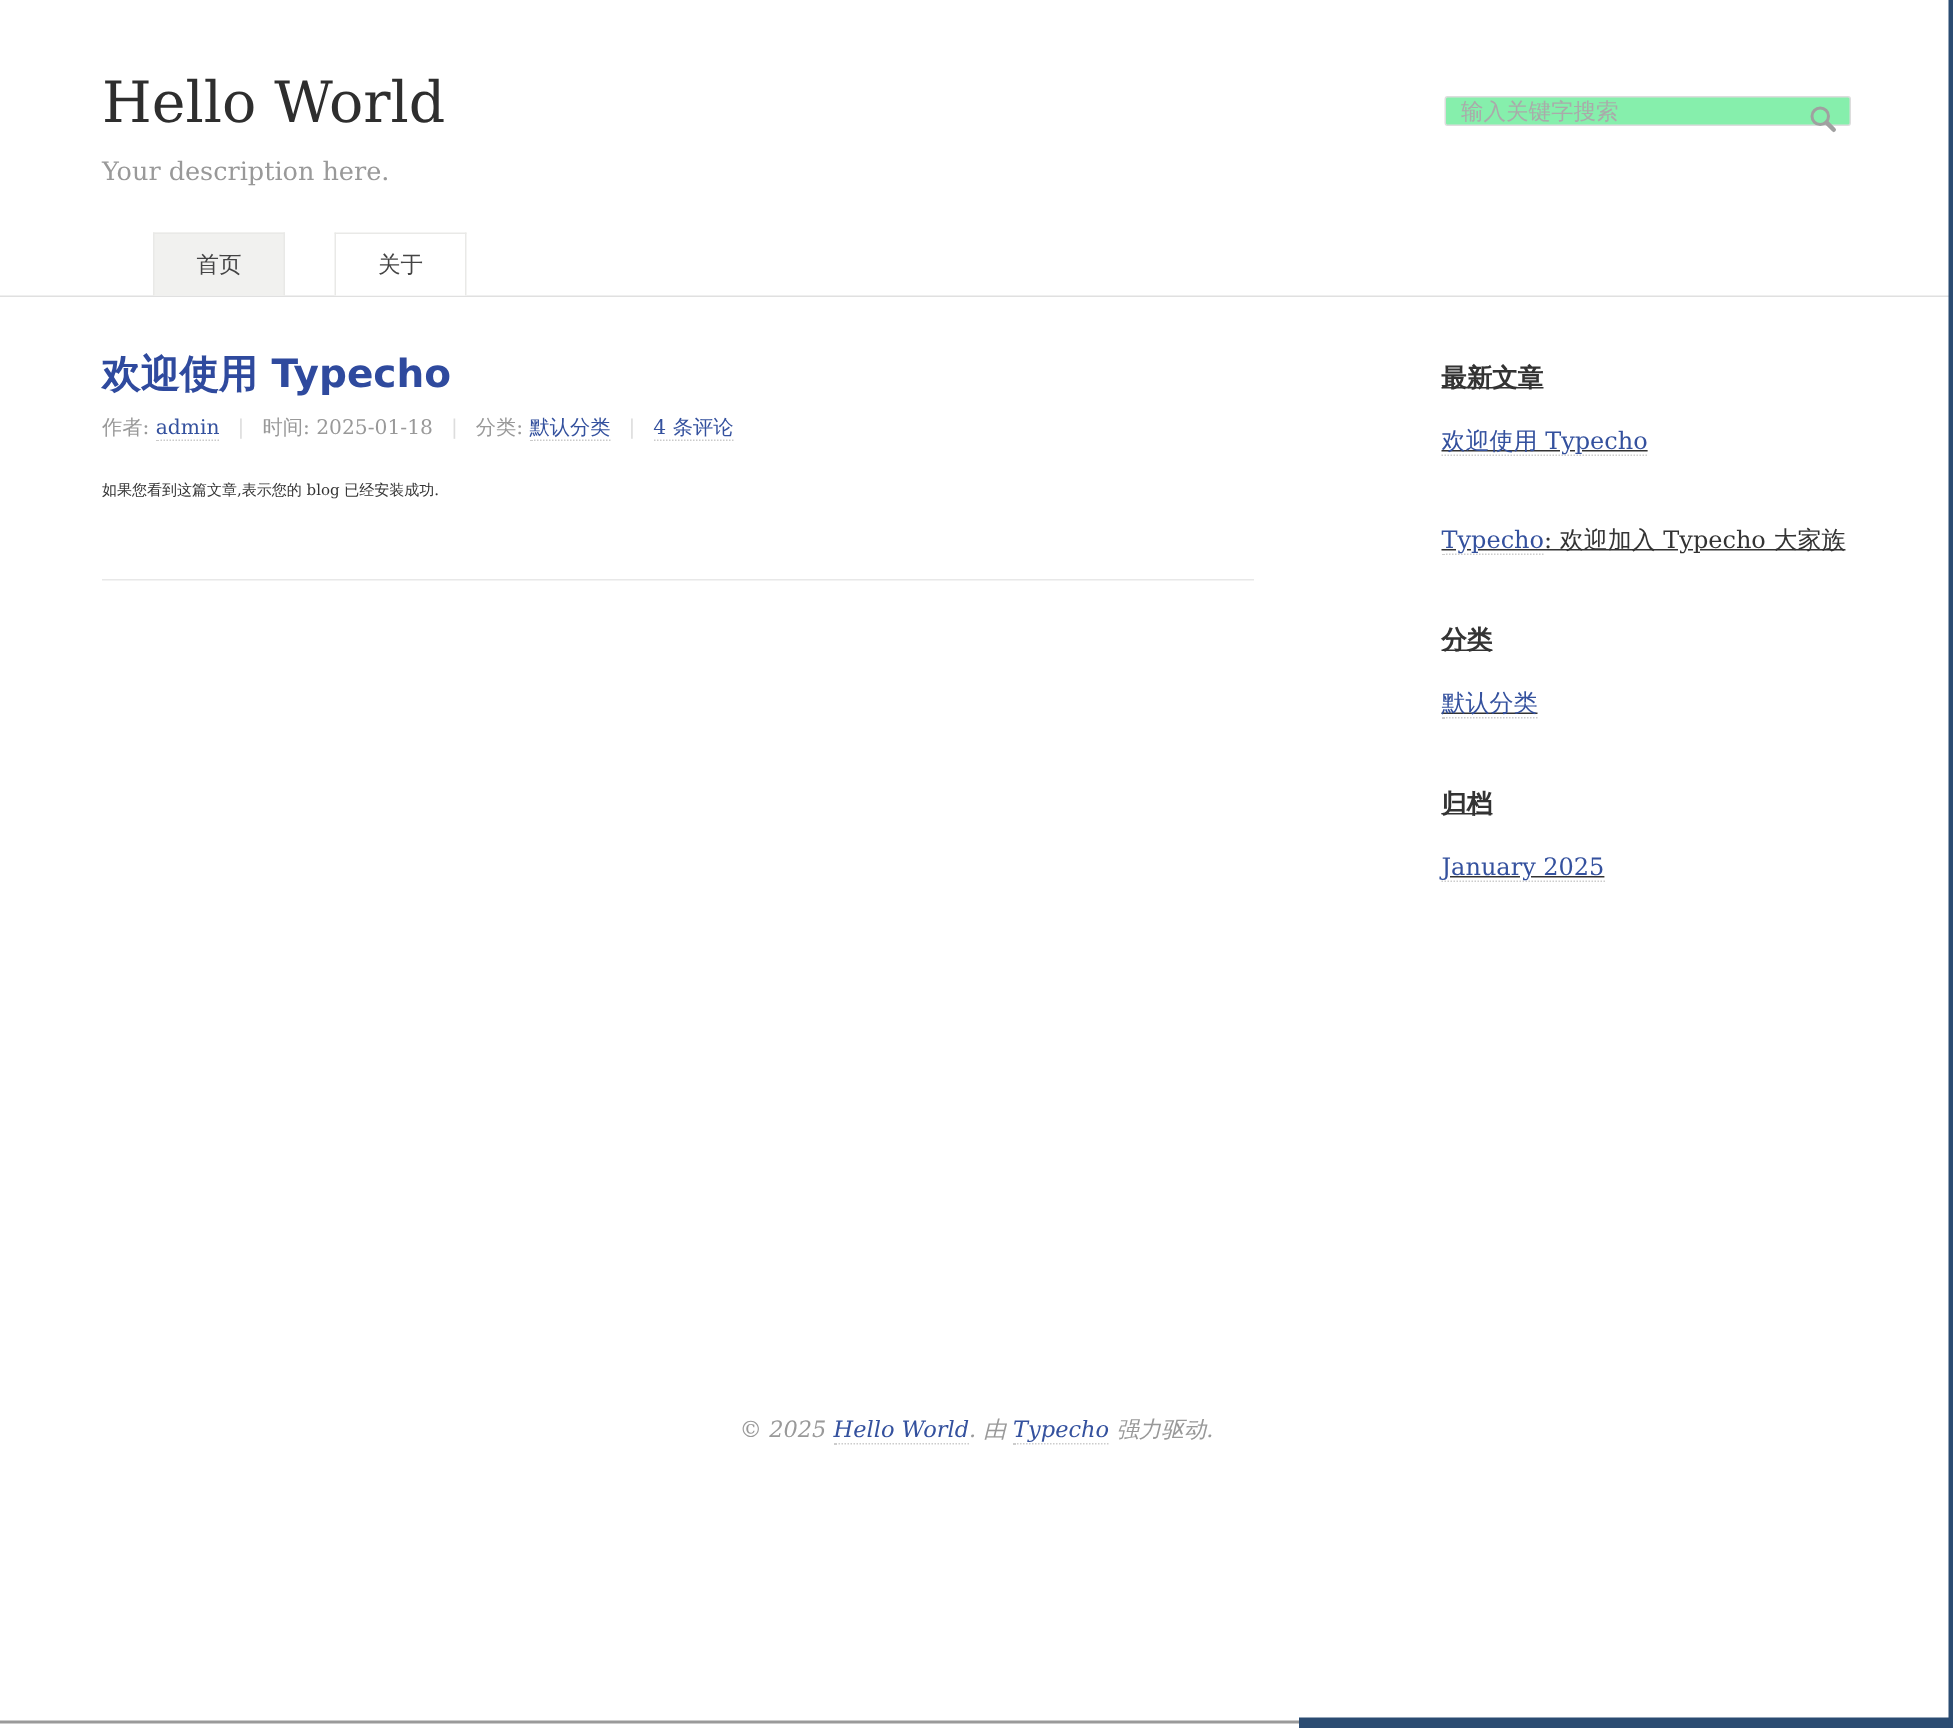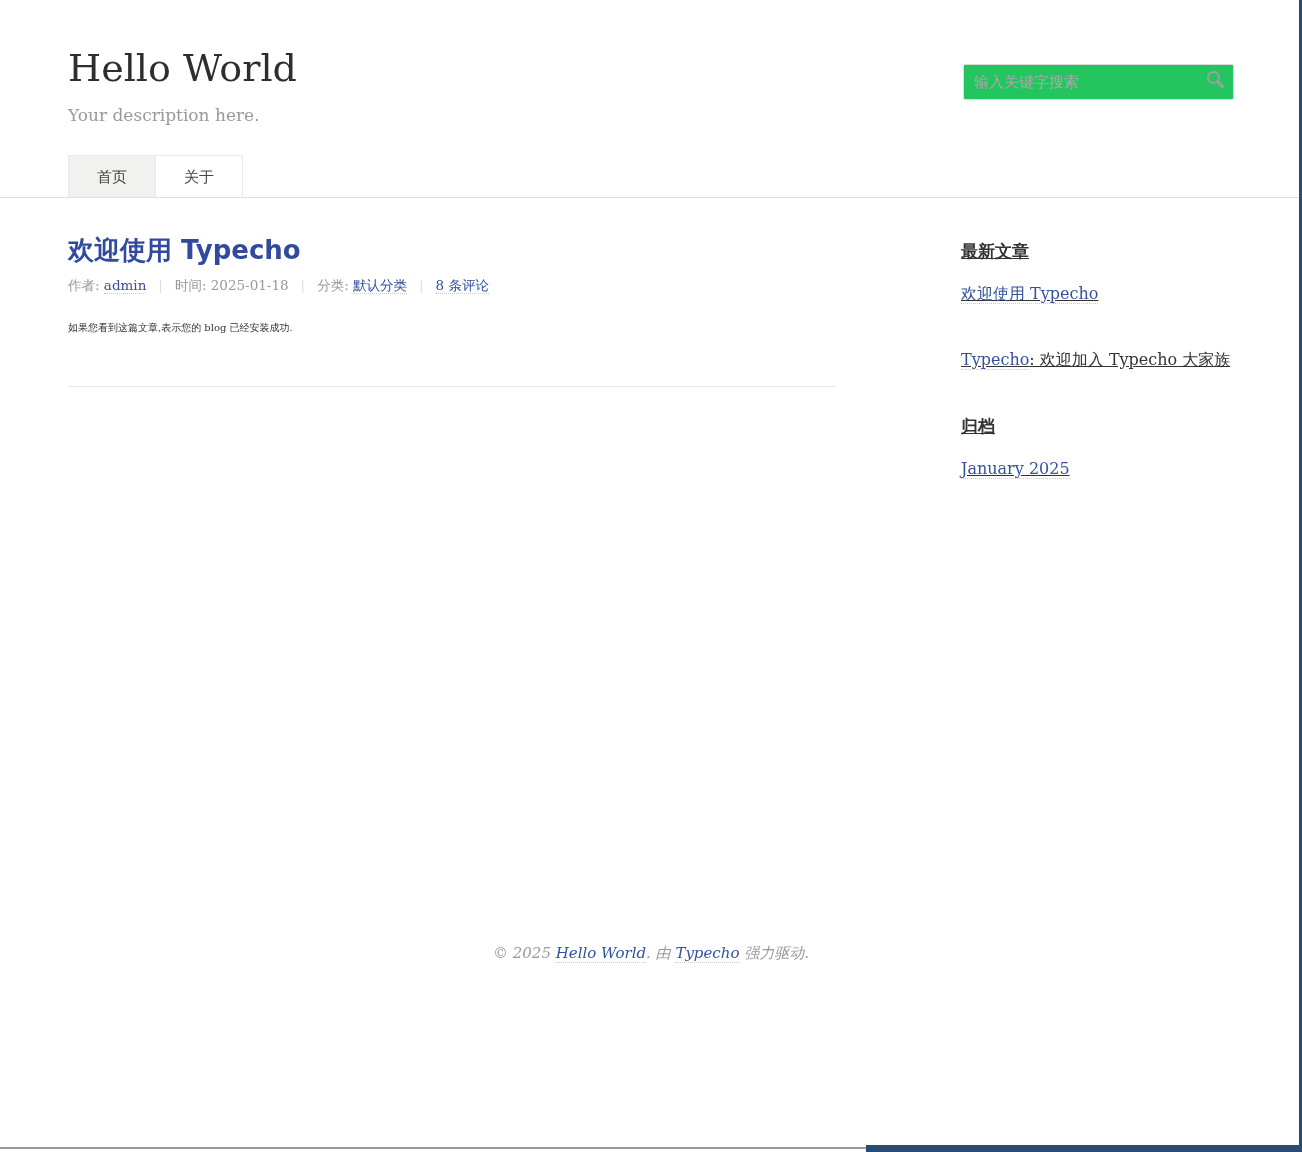--- a/index.html
+++ b/index.html
@@ -21,36 +21,37 @@
   
   header{border-bottom:1px solid #e0e0e0;}
   .header-inner{position:relative;padding-top:46px;}
   .site-title{margin:0;font-family:"DejaVu Serif", serif;font-weight:400;
     font-size:38px;line-height:44px;color:#2e2e2e;}
   .site-title a{color:#2e2e2e;text-decoration:none;}
   .site-desc{margin:14px 0 0;font-size:17px;line-height:22px;color:var(--muted);}
 
   .search{position:absolute;top:64px;right:0;width:271px;height:32px;}
   .search input{
-    width:100%;height:36px;border:1px solid #dddddd;border-radius:2px;
+    width:100%;height:20px;border:1px solid #dddddd;border-radius:2px;
     padding:5px 38px 5px 10px;font-size:15px;color:#333;outline:none;
-    font-family:"DejaVu Serif", serif;background:#22c55e;
+    font-family:"DejaVu Serif", serif;background:#86efac;
   }
   .search input::placeholder{color:#aaaaaa;}
   .search button{
     position:absolute;top:1px;right:1px;width:36px;height:30px;border:none;
     background:transparent;cursor:pointer;padding:0;
   }
 
   .main-nav{margin-top:29px;font-size:0;}
   .nav-item{
     display:inline-block;font-size:15px;line-height:21px;padding:10px 28px;
     color:#444;text-decoration:none;background:#ffffff;
     border:1px solid #e9e9e7;border-bottom:none;margin-right:-1px;
     font-family:"Liberation Sans", sans-serif;
+    margin-left:34px;
   }
   .nav-item.current{background:#f1f1ef;}
 
   
   .main-wrap{display:flex;align-items:flex-start;min-height:746px;justify-content:center;}
   main{width:768px;}
   aside{width:273px;margin-left:auto;text-decoration:underline;}
 
   .post-title{margin:38px 0 0;font-family:"DejaVu Sans","Liberation Sans",sans-serif;
     font-weight:700;font-size:26px;line-height:28px;}
@@ -103,36 +104,42 @@
   </div>
 </header>
 
 <div class="container main-wrap">
   <main>
     <article>
       <h2 class="post-title">
         <a href="#">欢迎使用 Typecho</a>
       </h2>
       <p class="post-meta">
-        <span>作者: </span><a href="#">admin</a><span class="sep">|</span><span>时间: </span><span>2025-01-18</span><span class="sep">|</span><span>分类: </span><a href="#">默认分类</a><span class="sep">|</span><a href="#">8 条评论</a>
+        <span>作者: </span><a href="#">admin</a><span class="sep">|</span><span>时间: </span><span>2025-01-18</span><span class="sep">|</span><span>分类: </span><a href="#">默认分类</a><span class="sep">|</span><a href="#">4 条评论</a>
       </p>
       <p class="post-body">如果您看到这篇文章,表示您的 blog 已经安装成功.</p>
       <hr class="post-divider">
     </article>
   </main>
   <aside>
       <section class="widget">
         <h3 class="widget-title">最新文章</h3>
         <ul>
           <li><a href="#">欢迎使用 Typecho</a></li>
         </ul>
       </section>
       <section class="widget">
         <ul>
           <li><a href="#">Typecho</a><span>: 欢迎加入 Typecho 大家族</span></li>
+        </ul>
+      </section>
+      <section class="widget">
+        <h3 class="widget-title">分类</h3>
+        <ul>
+          <li><a href="#">默认分类</a></li>
         </ul>
       </section>
       <section class="widget">
         <h3 class="widget-title">归档</h3>
         <ul>
           <li><a href="#">January 2025</a></li>
         </ul>
       </section>
     </aside>
 </div>

